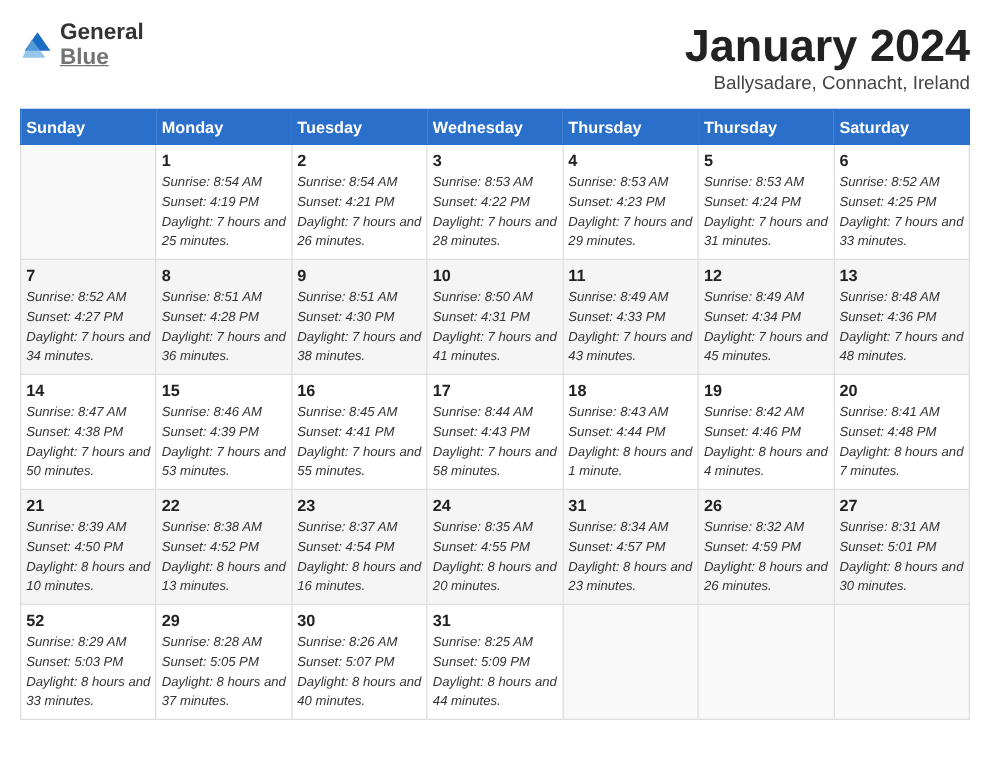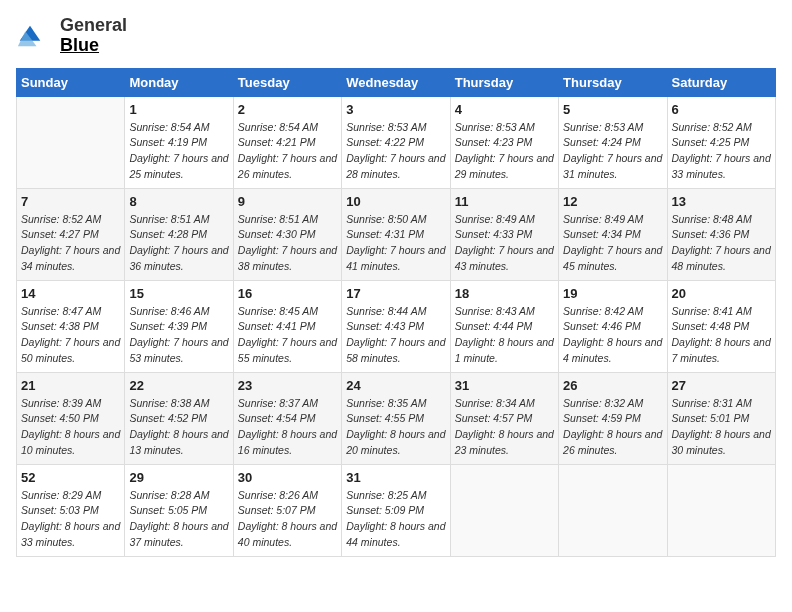--- a/index.html
+++ b/index.html
@@ -12,31 +12,31 @@
     }
     .header {
       display: flex;
       justify-content: space-between;
       align-items: flex-start;
       margin-bottom: 12px;
     }
     .logo {
       display: flex;
       align-items: center;
-      gap: 16px;
+      gap: 4px;
     }
     .logo-text {
       display: flex;
       flex-direction: column;
       font-size: 18px;
       font-weight: bold;
       line-height: 1.1;
     }
     .logo-general { color: #333; }
-    .logo-blue { color: #000000; text-decoration: underline; }
+    .logo-blue { color: #737373; text-decoration: underline; }
     .logo-icon {
       width: 28px;
       height: 28px;
     }
     .title-block {
       text-align: right;
     }
     .month-title {
       font-size: 36px;
       font-weight: bold;
@@ -99,20 +99,24 @@
   <div class="logo">
     <svg class="logo-icon" viewBox="0 0 30 30" xmlns="http://www.w3.org/2000/svg">
       <polygon points="15,4 26,20 4,20" fill="#1a6bc4"></polygon>
       <polygon points="10,10 22,26 2,26" fill="#6aaee0" opacity="0.7"></polygon>
     </svg>
     <div class="logo-text">
       <span class="logo-general">General</span>
       <span class="logo-blue">Blue</span>
     </div>
   </div>
+  <div class="title-block">
+    <div class="month-title">January 2024</div>
+    <div class="location">Ballysadare, Connacht, Ireland</div>
+  </div>
 </div>
 
 <table>
   <thead>
     <tr>
     <th>Sunday</th>
         <th>Monday</th>
         <th>Tuesday</th>
         <th>Wednesday</th>
         <th>Thursday</th>

